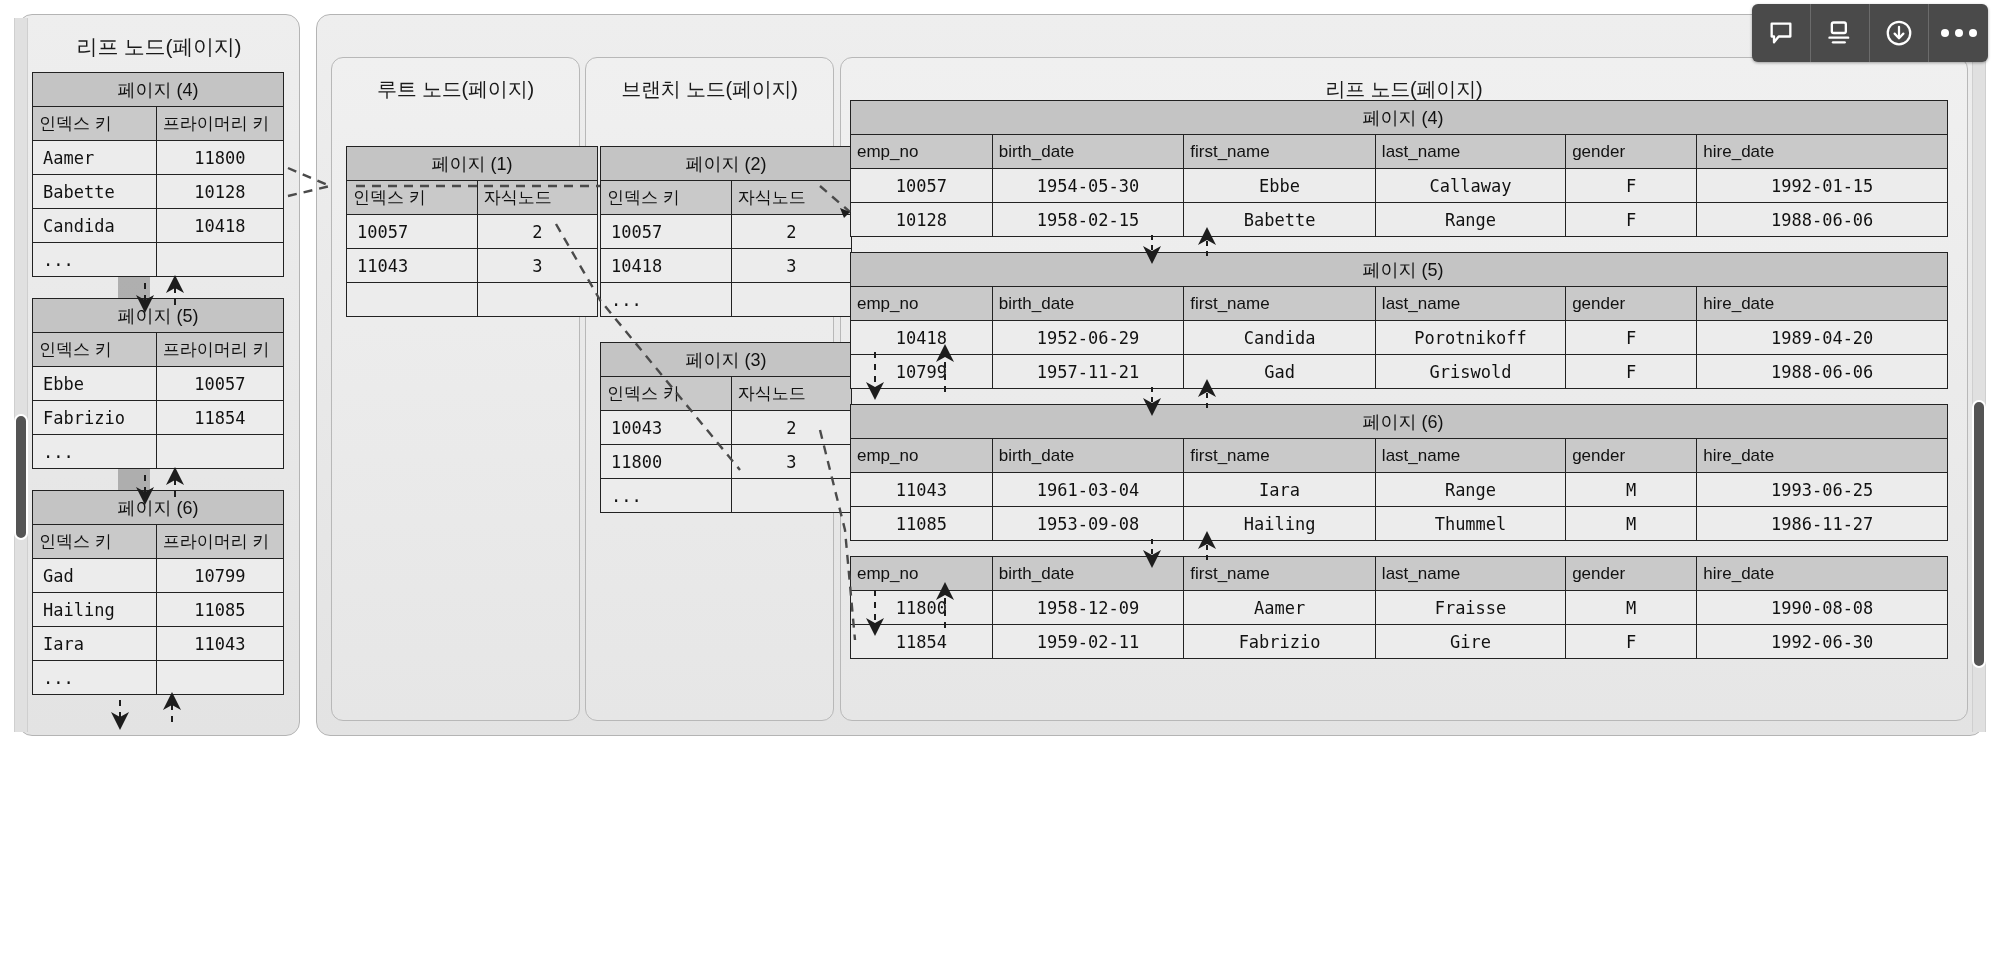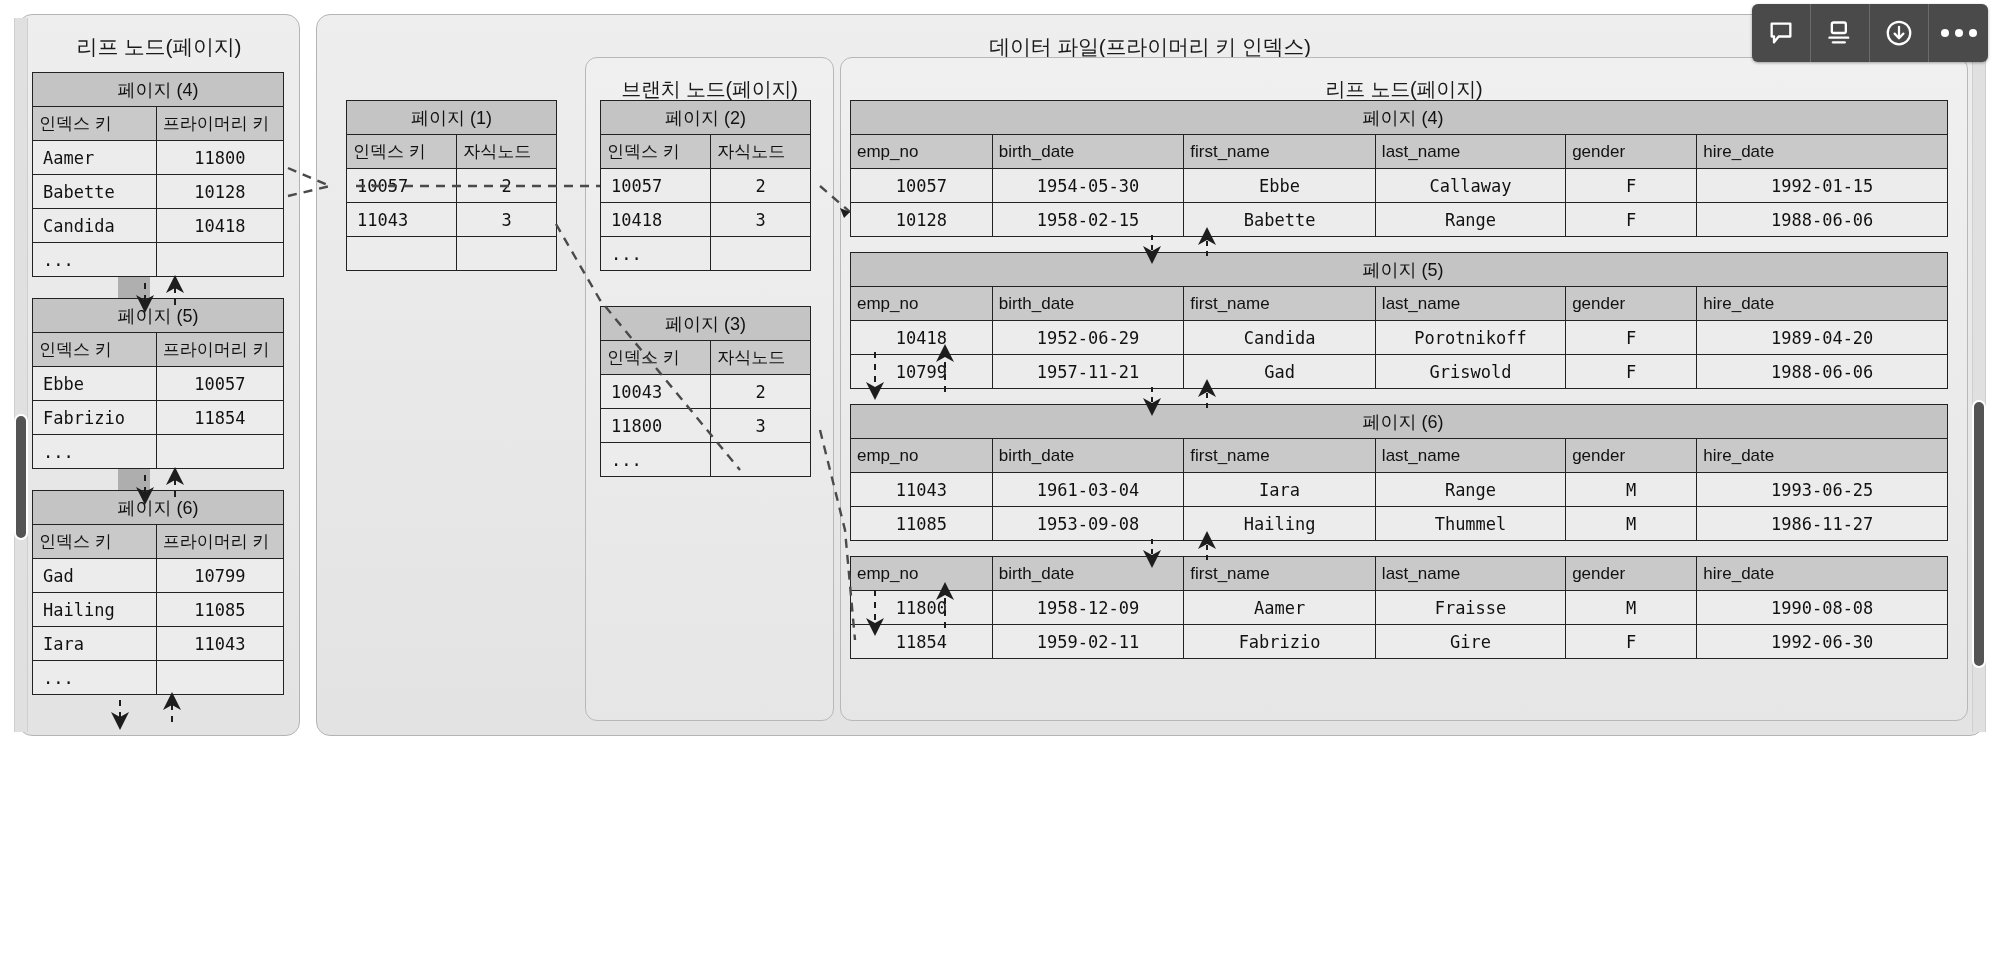--- a/index.html
+++ b/index.html
@@ -72,21 +72,21 @@
   }
   table.node td.num  { text-align:center; }
   table.node td.name { text-align:left; padding-left:10px; }
 
   
   .idxtbl { width:252px; }
   .idxtbl col.c1 { width:124px; }
   .idxtbl col.c2 { width:128px; }
 
   
-  .kntbl { width:211px; }
+  .kntbl { width:252px;margin-top:46px; }
   .kntbl col.c1 { width:113px; }
   .kntbl col.c2 { width:104px; }
 
   
   .leaftbl { width:1098px; }
   .leaftbl col.c1 { width:108px; }
   .leaftbl col.c2 { width:146px; }
   .leaftbl col.c3 { width:146px; }
   .leaftbl col.c4 { width:145px; }
   .leaftbl col.c5 { width:100px; }
@@ -131,22 +131,24 @@
   .bigarrow { position:absolute; pointer-events:none; }
 </style>
 </head>
 <body>
 
 <div class="panel" id="leftPanel">
   <div class="panel-title">리프 노드(페이지)</div>
 </div>
 
 <div class="panel" id="rightPanel">
-  <div class="panel-title">데이터 파일(프라이머리 키 인덱스)</div>
-
+
+  <div class="subpanel" id="rootPanel">
+    <div class="panel-title" style="font-size:20px;">루트 노드(페이지)</div>
+  </div>
 
   <div class="subpanel" id="branchPanel">
     <div class="panel-title" style="font-size:20px;">브랜치 노드(페이지)</div>
   </div>
 
   <div class="subpanel" id="leafPanel">
     <div class="panel-title" style="font-size:20px;">리프 노드(페이지)</div>
   </div>
 </div>
 
@@ -291,21 +293,21 @@
         <tr>
           <td class="mono name">10418</td>
           <td class="mono num">3</td>
         </tr>
         <tr>
           <td class="mono name">...</td>
           <td class="mono num"></td>
         </tr>
       </tbody>
     </table>
-    <table class="node kntbl" style="left: 600px; top: 306px; padding-left: 29px;">
+    <table class="node kntbl" style="left: 600px; top: 296px; padding-left: 29px;">
       <colgroup>
         <col class="c1">
         <col class="c2">
       </colgroup>
       <tbody>
         <tr>
           <td class="caption" colspan="2">페이지 (3)</td>
         </tr>
         <tr>
           <td class="hdr">인덱스 키</td>

